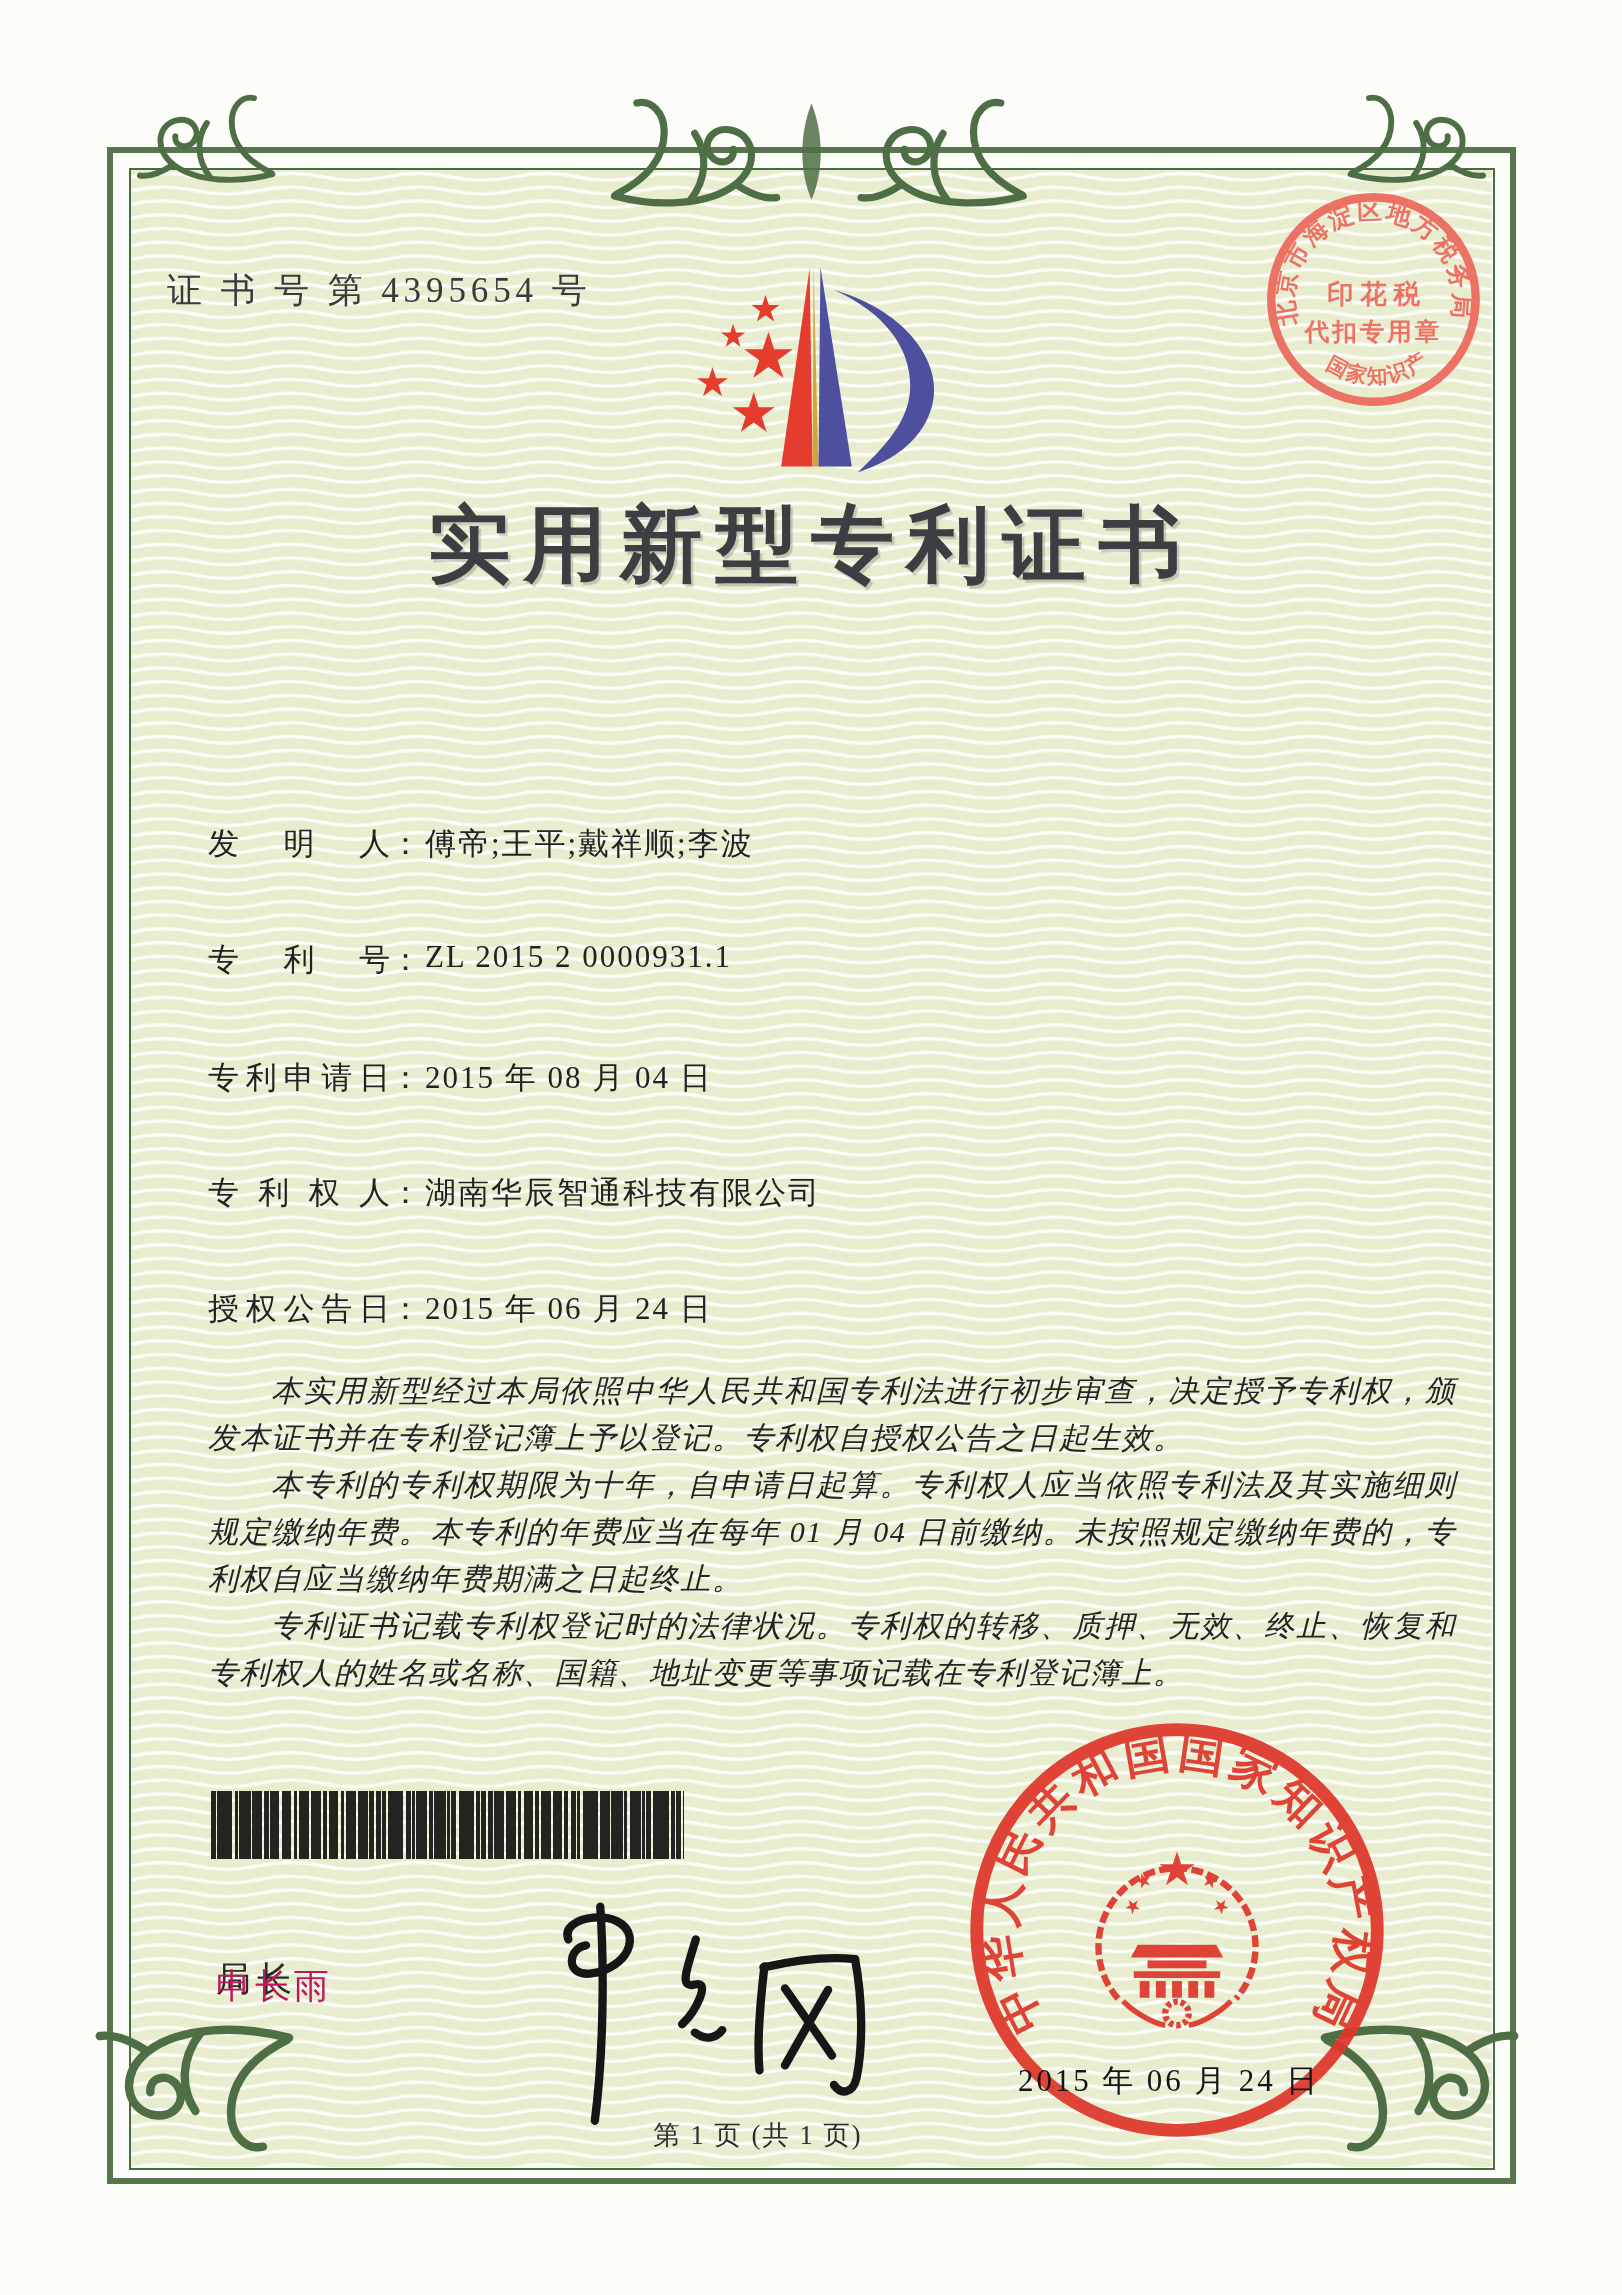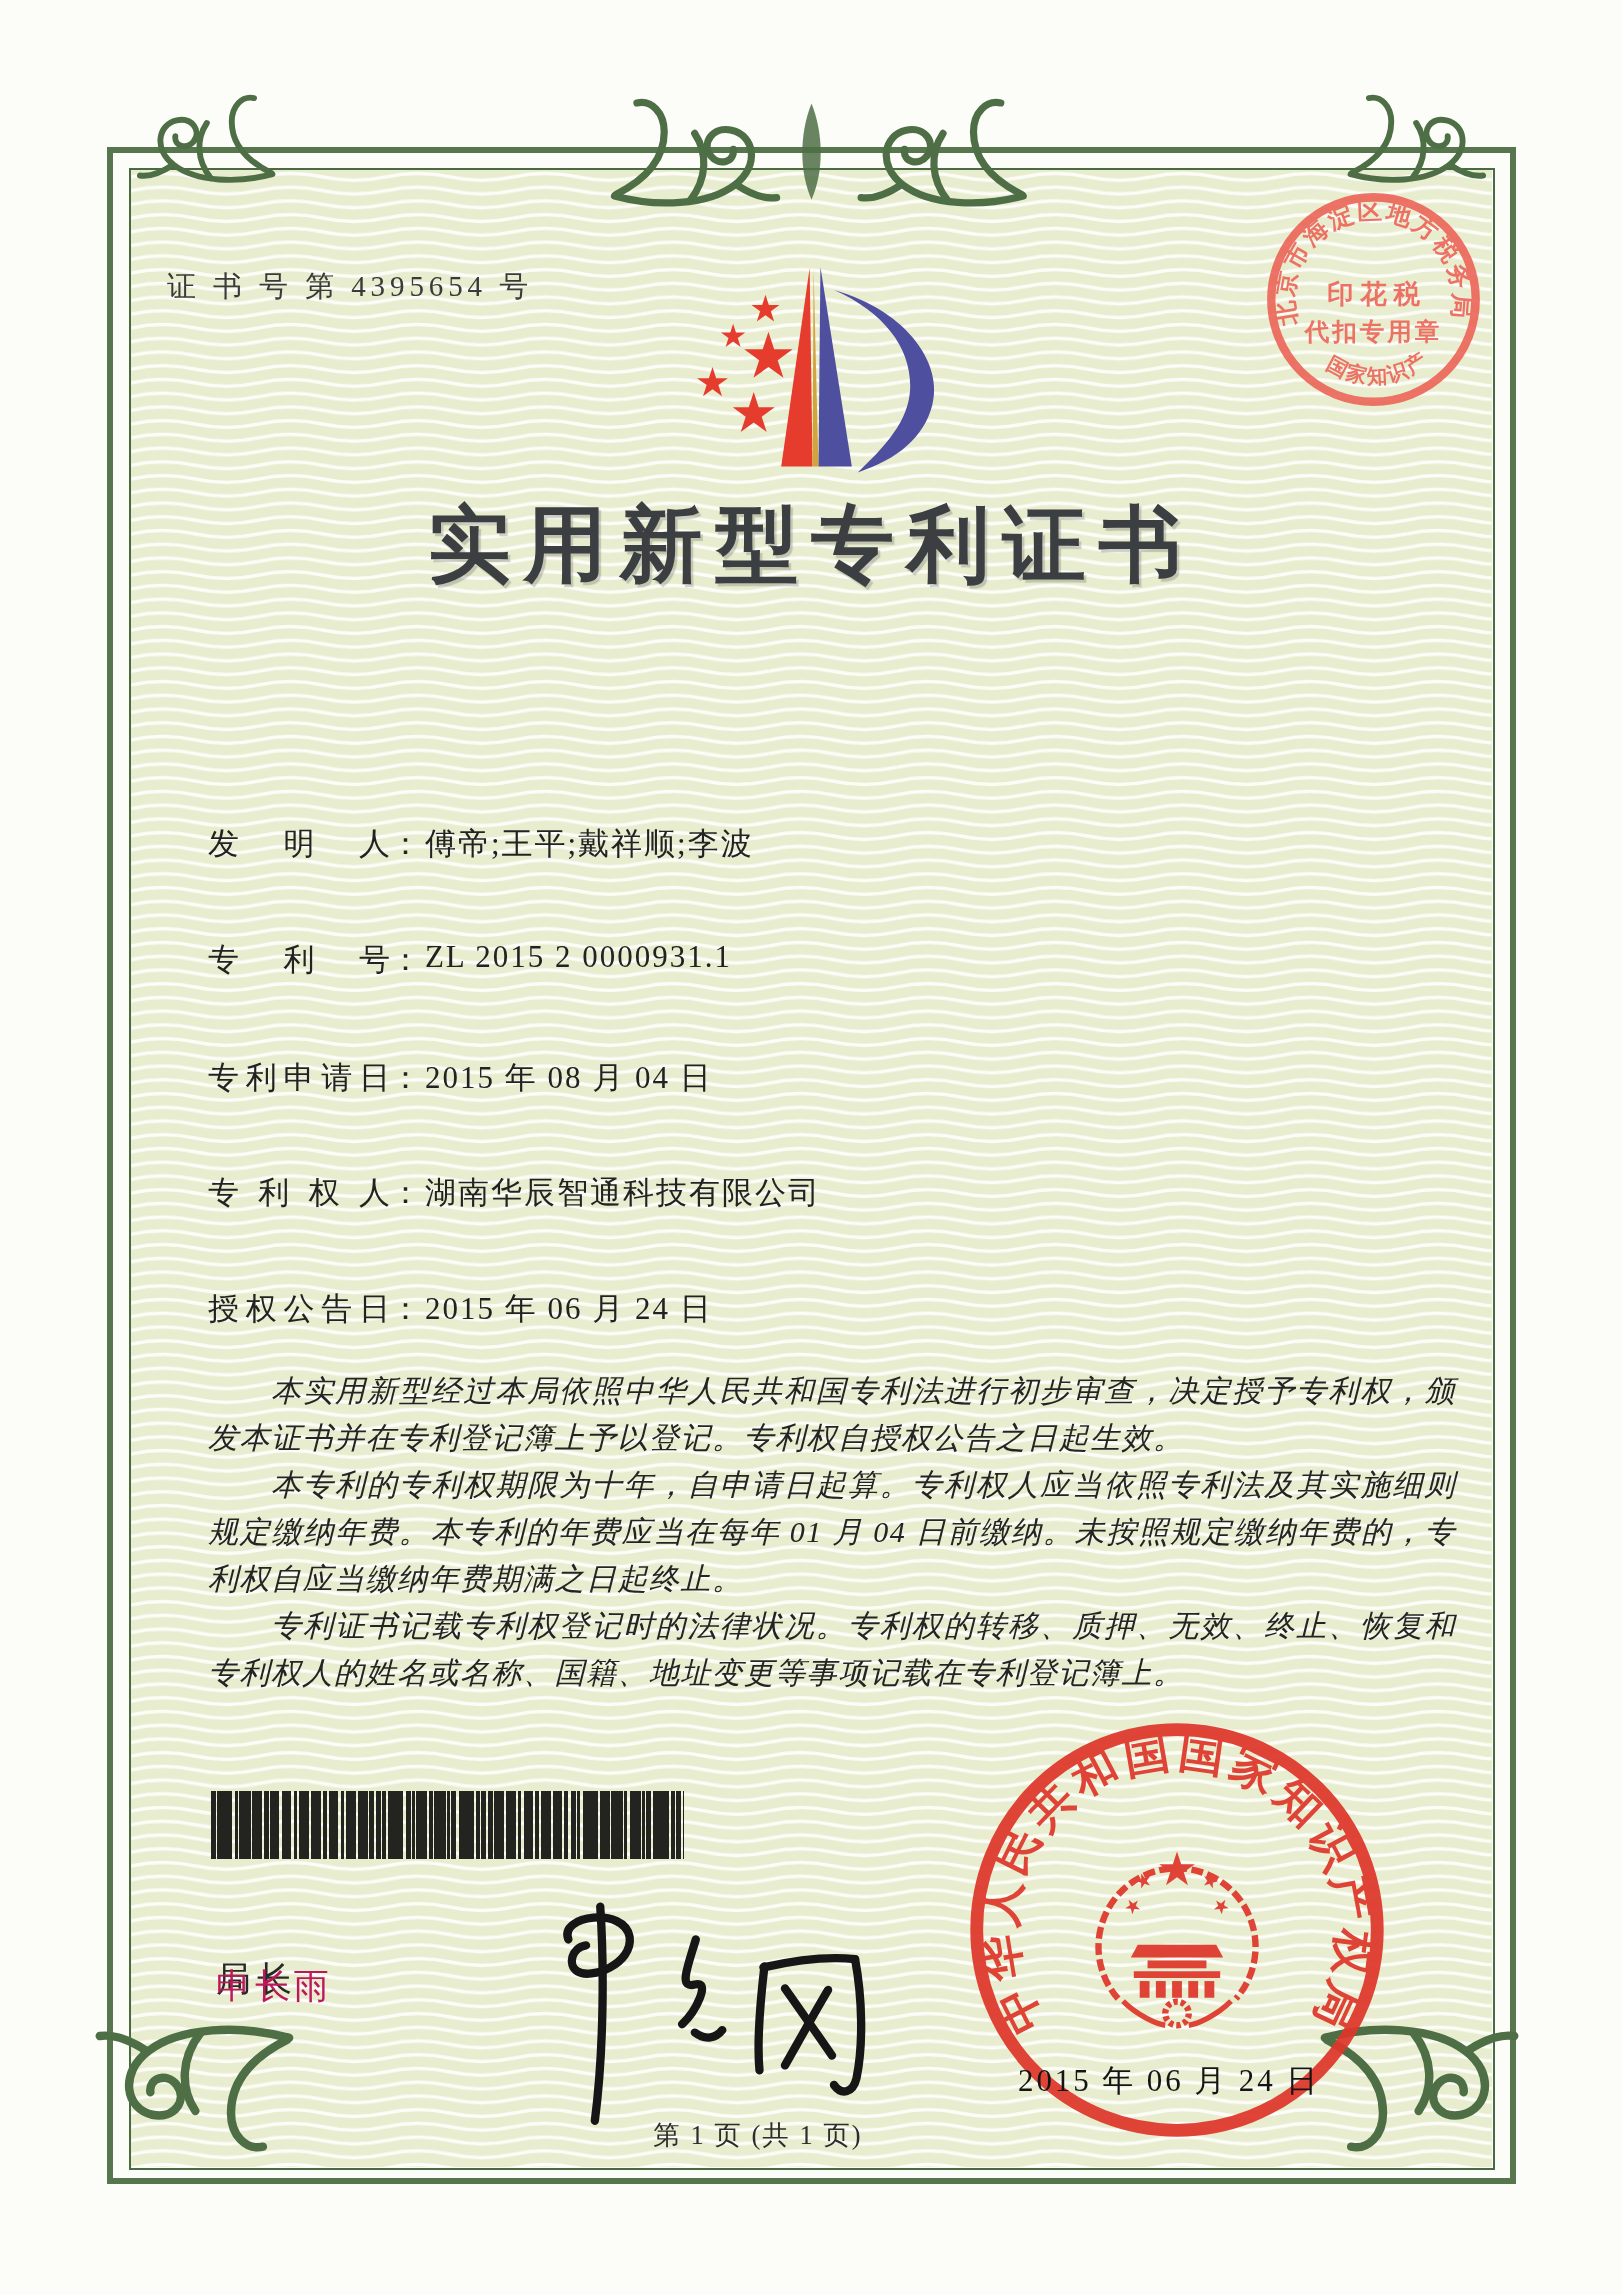--- a/index.html
+++ b/index.html
@@ -11,21 +11,21 @@
   }
   
   .texture{position:absolute;left:131px;top:170px;width:1361px;height:1997px;background:#e9edcf;z-index:1;}
   .texture svg{display:block;width:100%;height:100%;}
   .frame-outer{position:absolute;left:107px;top:147px;width:1409px;height:2037px;
     border:6.4px solid #57764d;box-sizing:border-box;z-index:2;}
   .frame-inner{position:absolute;left:129px;top:168px;width:1366px;height:2002px;
     border:2.5px solid #4a6a43;box-sizing:border-box;z-index:2;}
   .orn{position:absolute;z-index:3;}
   
-  .cert-no{position:absolute;left:167px;top:267px;font-size:29px;letter-spacing:4.9px;color:#3a3a3a;z-index:4;}
+  .cert-no{position:absolute;left:167px;top:267px;font-size:35px;letter-spacing:4.9px;color:#3a3a3a;z-index:4;}
   .title{position:absolute;left:0;top:490px;width:1622px;text-align:center;
     font-size:83px;font-weight:bold;letter-spacing:12.8px;color:#3b3f42;
     text-shadow:2.5px 2.9px 1px rgba(70,70,70,0.25);z-index:4;}
   .row{position:absolute;left:208px;width:1256px;font-size:31px;color:#222;z-index:4;white-space:nowrap;}
   .row .lbl{display:inline-block;width:182px;text-align:justify;text-align-last:justify;vertical-align:top;}
   .row .colon{display:inline-block;vertical-align:top;}
   .row .val{display:inline-block;vertical-align:top;letter-spacing:2px;padding-left:3.9px;}
   .body-text{position:absolute;left:208px;top:1367px;width:1248px;z-index:4;
     font-size:30px;line-height:47px;letter-spacing:1.5px;text-align:justify;color:#242424;}
   .body-text p{margin:0;text-indent:63px;font-style:italic;}

